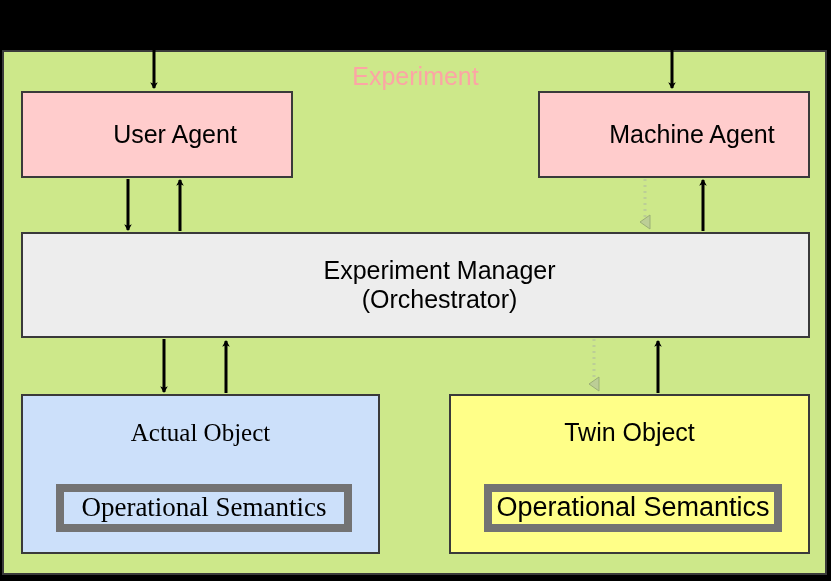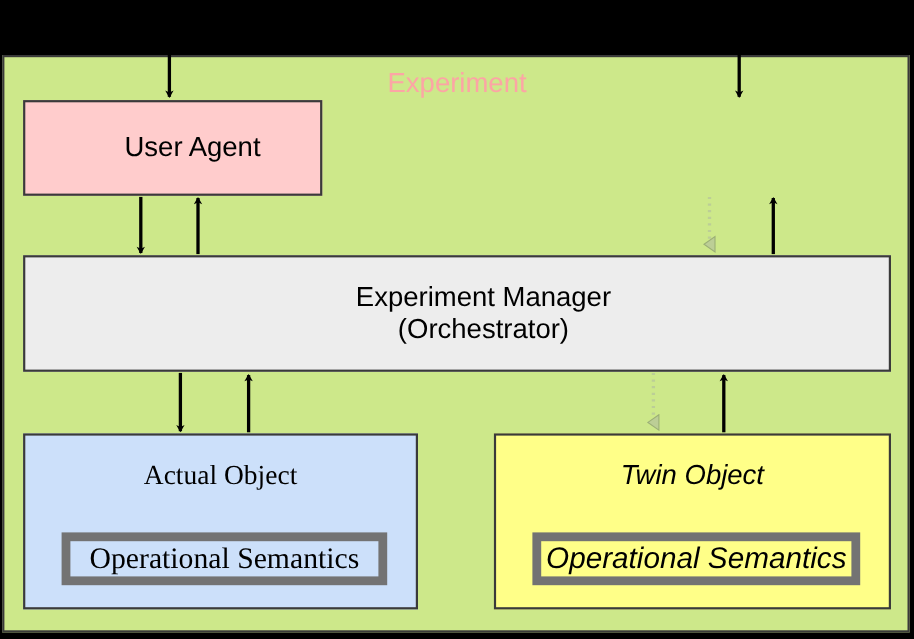--- a/index.html
+++ b/index.html
@@ -117,21 +117,20 @@
     height: 160px;
     background: #CCE0FA;
     font-family: Liberation Serif, serif;
   }
   #twin-object-box {
     left: 449px;
     top: 394px;
     width: 361px;
     height: 160px;
     background: #FFFF88;
-    font-style: italic;
   }
   .obj-title {
     position: absolute;
     left: 0;
     top: 22px;
     width: 100%;
     text-align: center;
     font-size: 25px;
   }
   .semantics-box {
@@ -173,20 +172,23 @@
 <div id="canvas">
 
   <div id="experiment-container" class="box"></div>
 
   <div id="experiment-title">Experiment</div>
 
   <div id="user-agent-box" class="box">
     <span>User Agent</span>
   </div>
 
+  <div id="machine-agent-box" class="box">
+    <span>Machine Agent</span>
+  </div>
 
   <div id="experiment-manager-box" class="box">
     <div id="experiment-manager-label">
       <span>Experiment Manager</span>
       <span>(Orchestrator)</span>
     </div>
   </div>
 
 
   <div id="actual-object-box" class="box">

